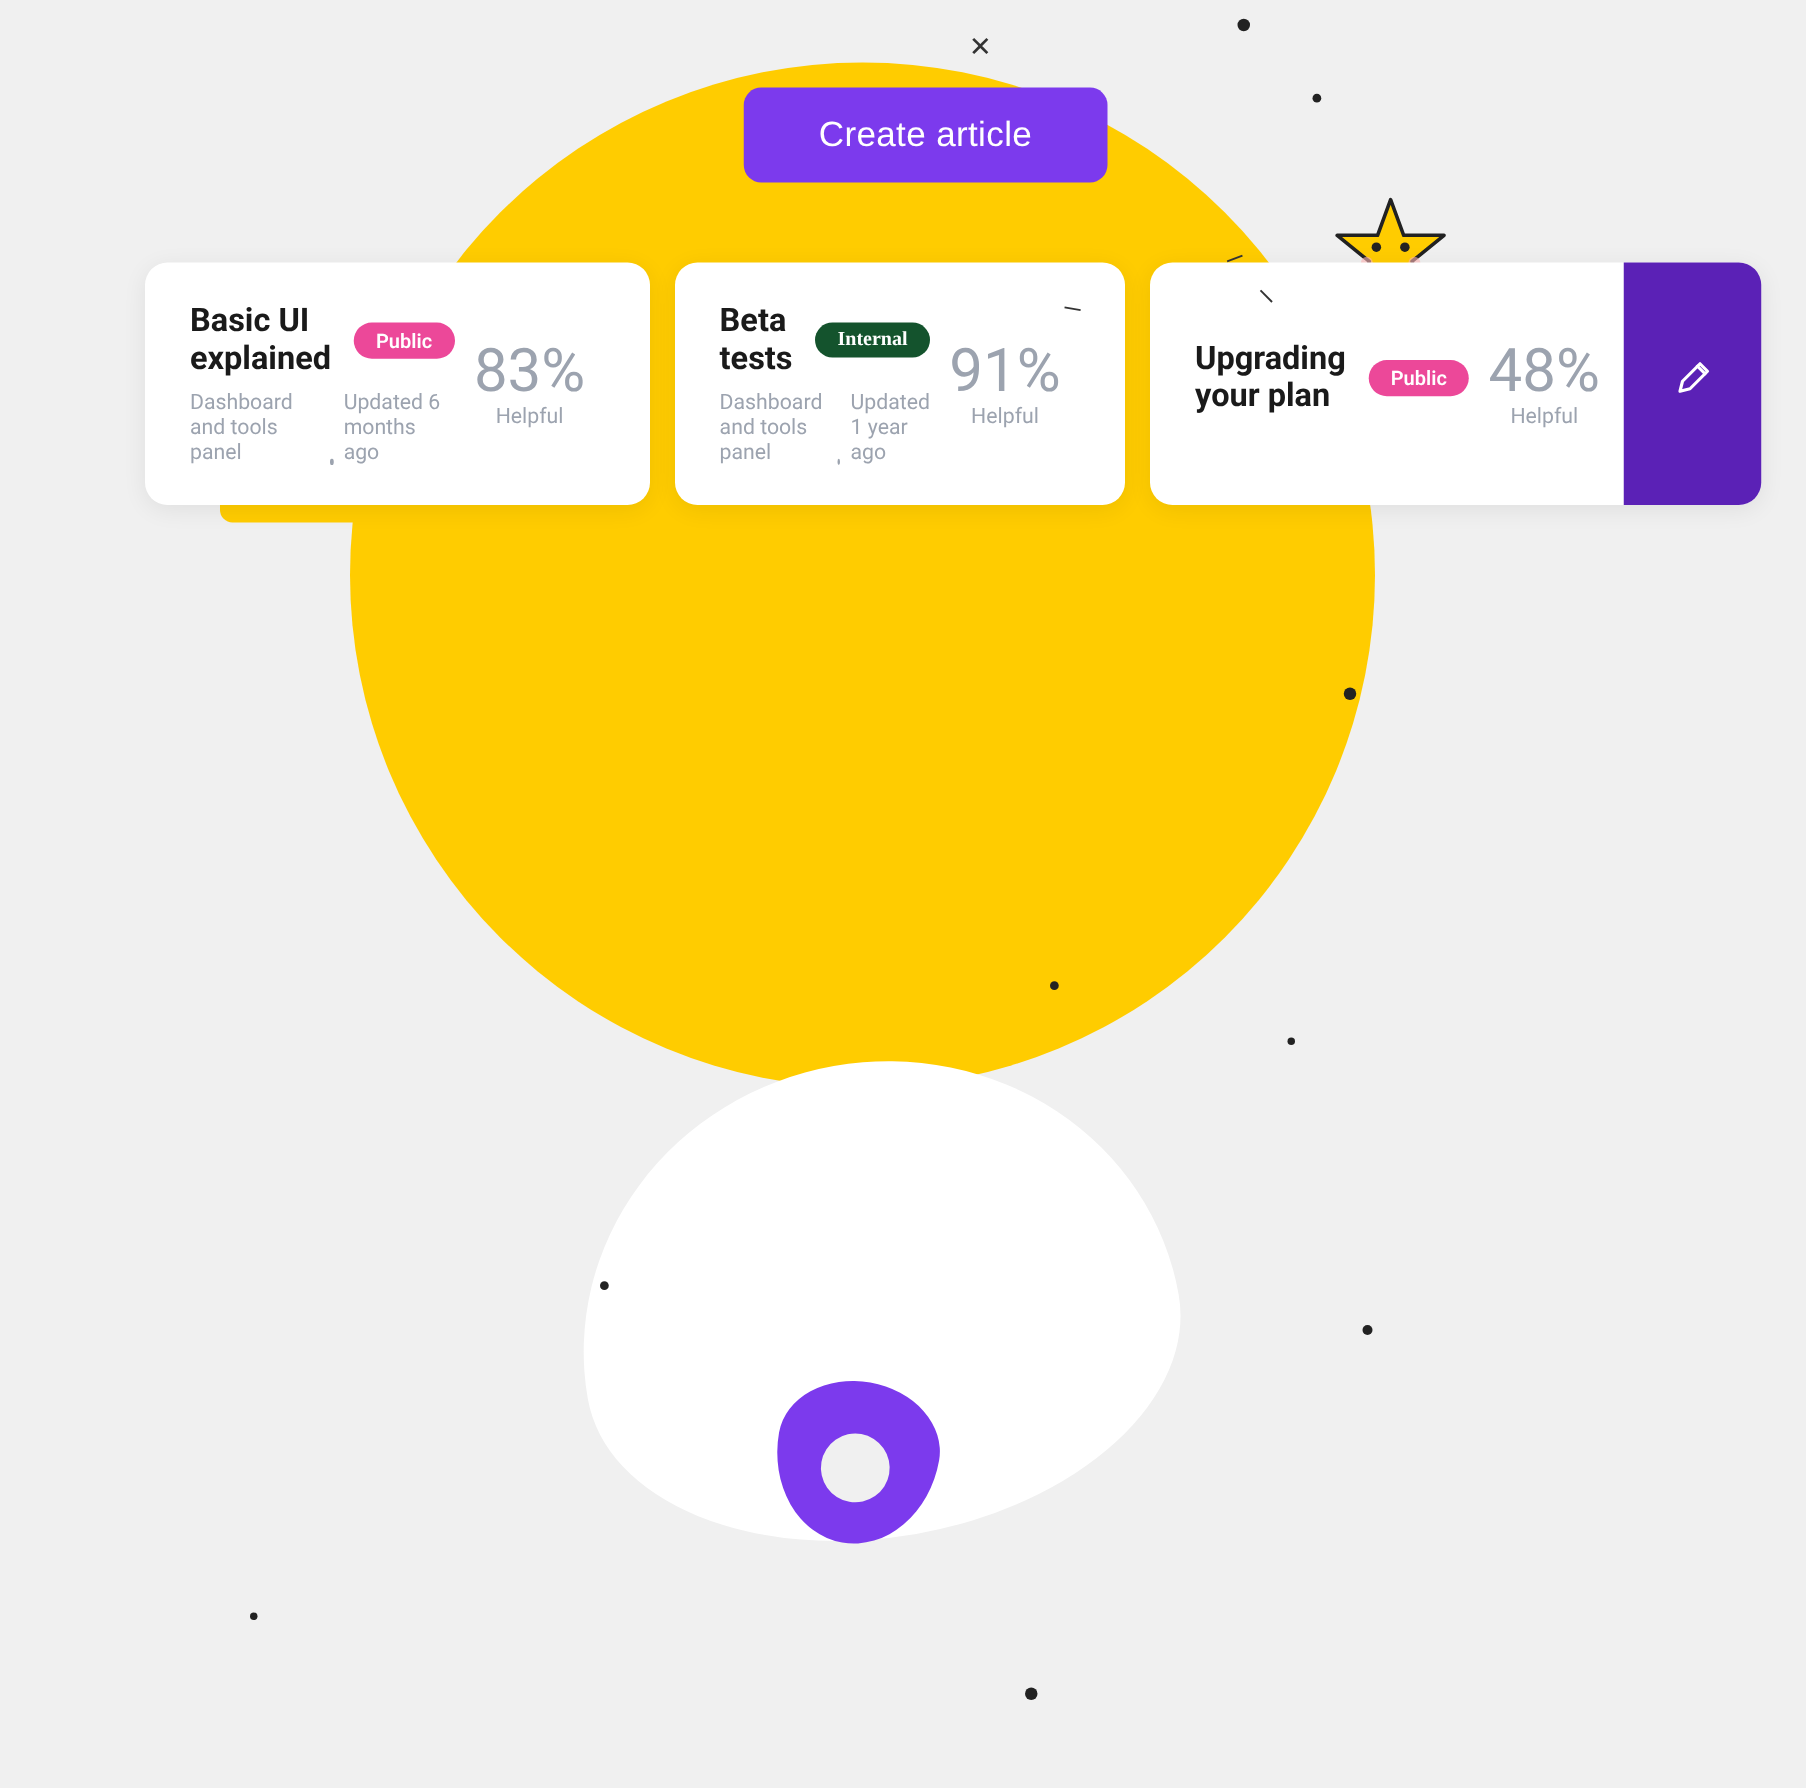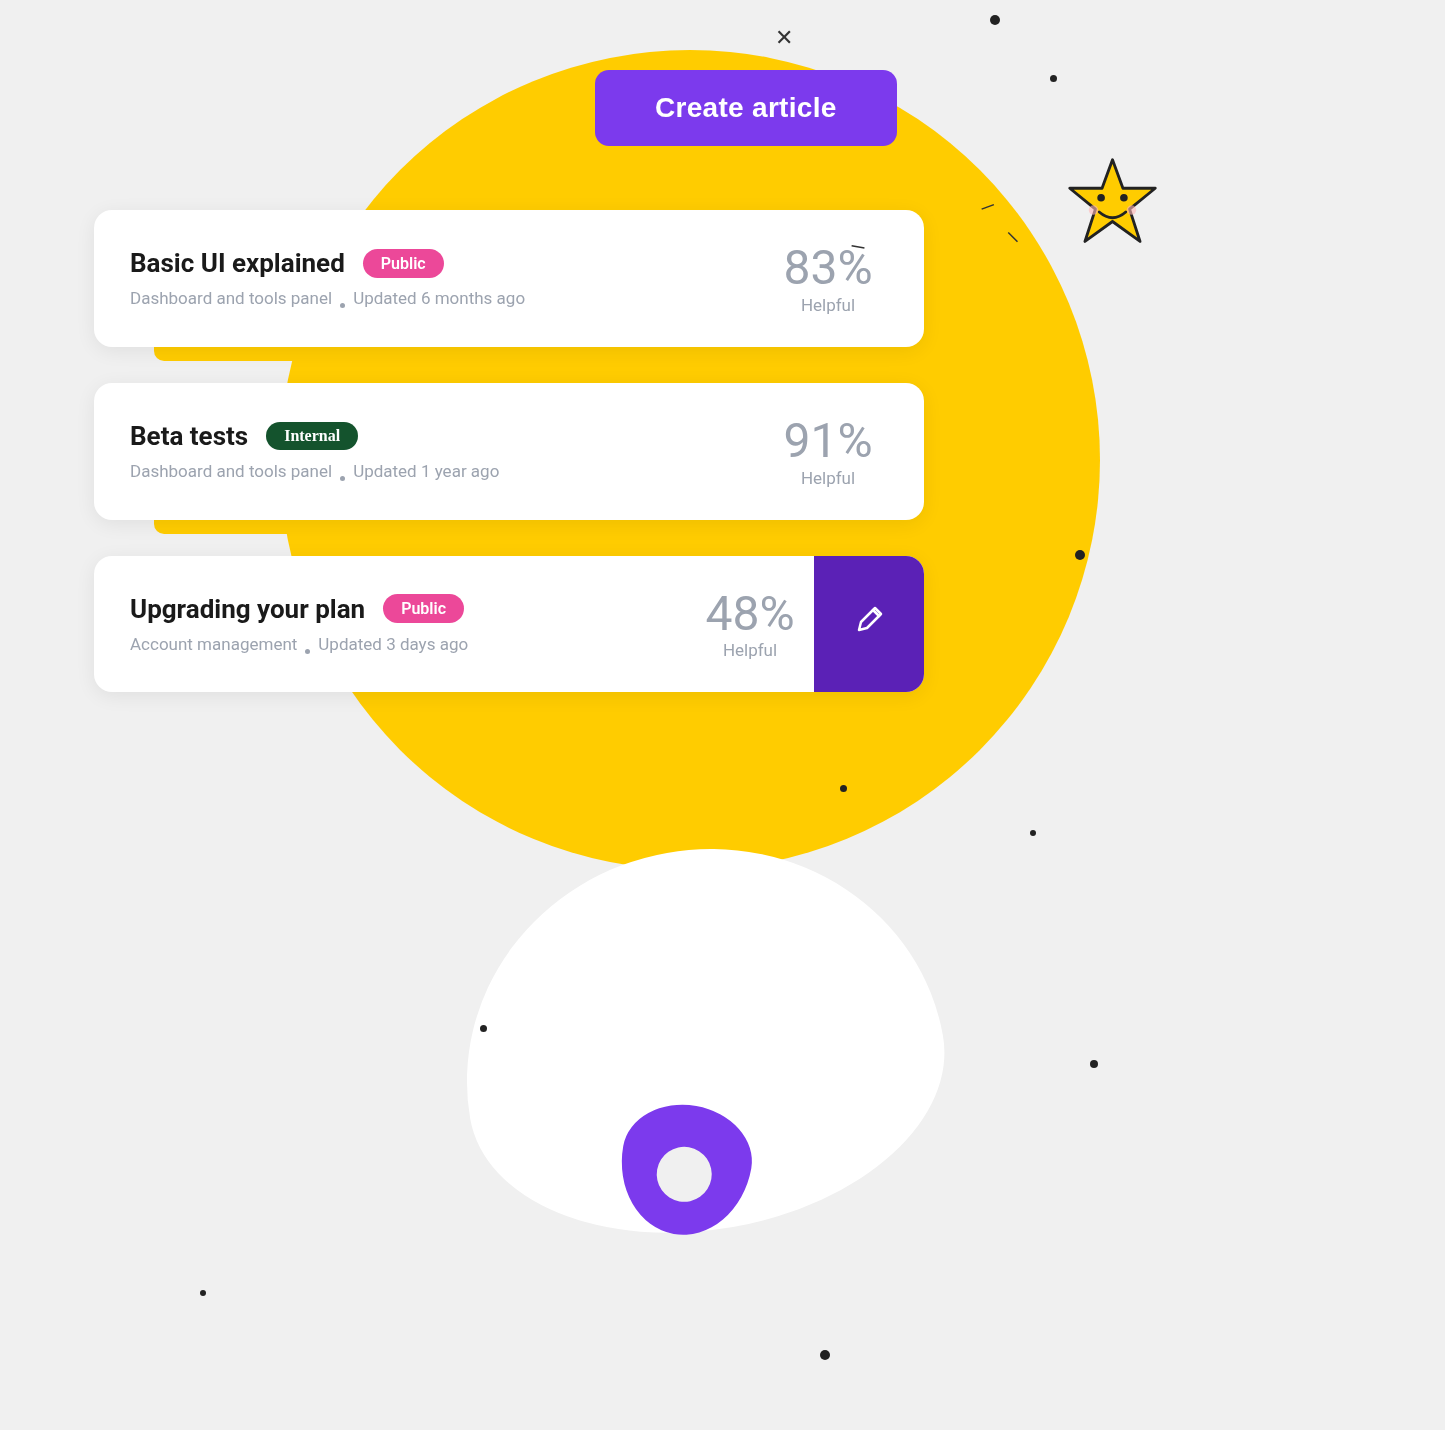--- a/index.html
+++ b/index.html
@@ -95,35 +95,34 @@
       position: absolute;
       top: 70px;
       left: 595px;
       z-index: 20;
       background: #7C3AED;
       color: #fff;
       border: none;
       border-radius: 14px;
       padding: 22px 60px;
       font-size: 28px;
-      font-weight: 700;
+      font-weight: 400;
       cursor: pointer;
       letter-spacing: 0.3px;
     }
 
     
     .cards-container {
       position: absolute;
       top: 210px;
-      left: 94px;
+      left: 116px;
       width: 830px;
       z-index: 10;
       display: flex;
-      flex-direction: column;
-      gap: 36px;
+      gap: 20px;
     }
 
     
     .article-card {
       background: #fff;
       border-radius: 18px;
       padding: 32px 36px;
       box-shadow: 0 4px 20px rgba(0,0,0,0.07);
       display: flex;
       align-items: center;
@@ -311,25 +310,20 @@
     </div>
     <div class="yellow-strip"></div>
   </div>
 
   <div class="article-card" style="position:relative; padding-right: 114px;">
     <div class="card-left">
       <div class="card-title-row">
         <span class="card-title">Upgrading your plan</span>
         <span class="badge badge-public">Public</span>
       </div>
-      <div class="card-meta">
-        <span>Account management</span>
-        <span class="separator"></span>
-        <span>Updated 3 days ago</span>
-      </div>
     </div>
     <div class="card-right">
       <div class="helpful-percent">48%</div>
       <div class="helpful-label">Helpful</div>
     </div>
 
     <div class="edit-overlay">
       <span class="edit-icon">
         <svg width="36" height="36" viewBox="0 0 36 36" fill="none">
           <path d="M8 28l2-8L24 6l6 6L16 26l-8 2z" stroke="#fff" stroke-width="2.5" stroke-linejoin="round" fill="none"></path>

